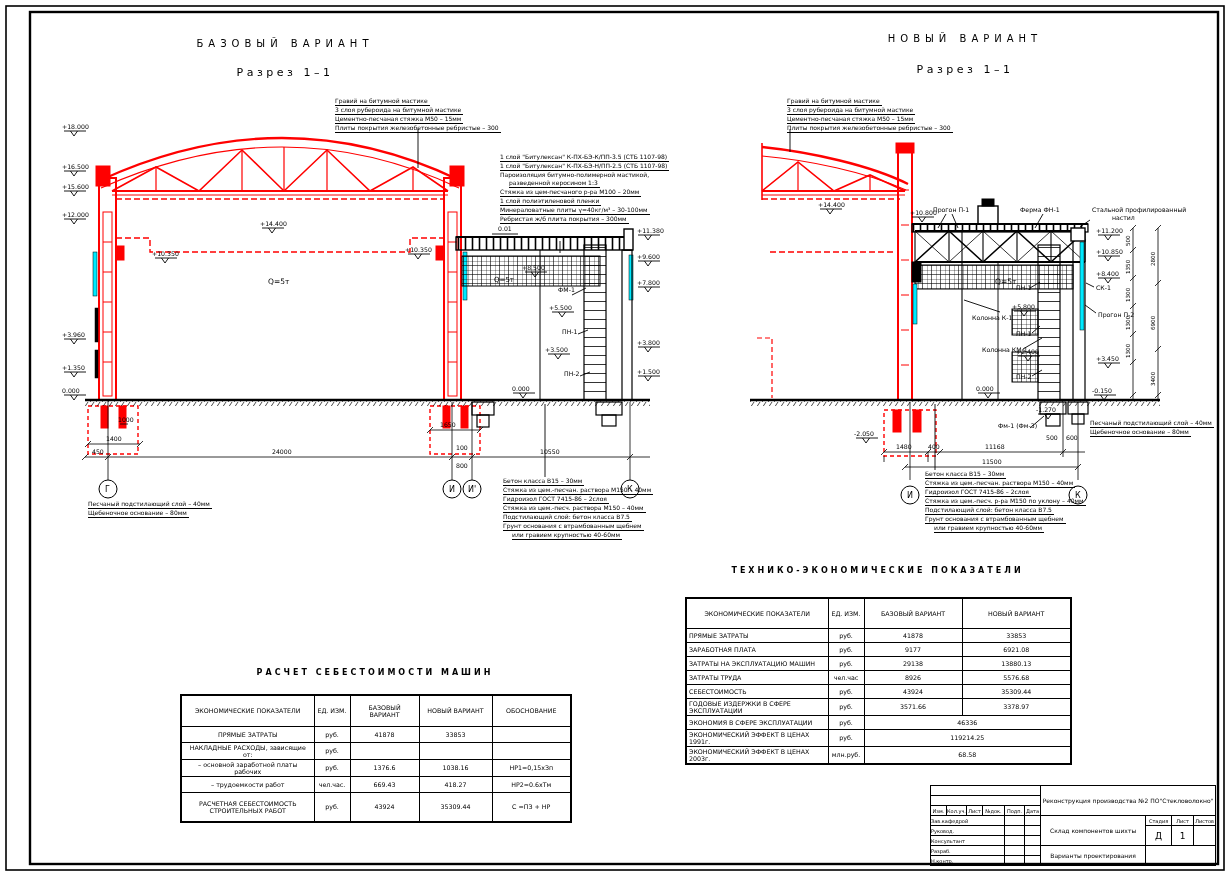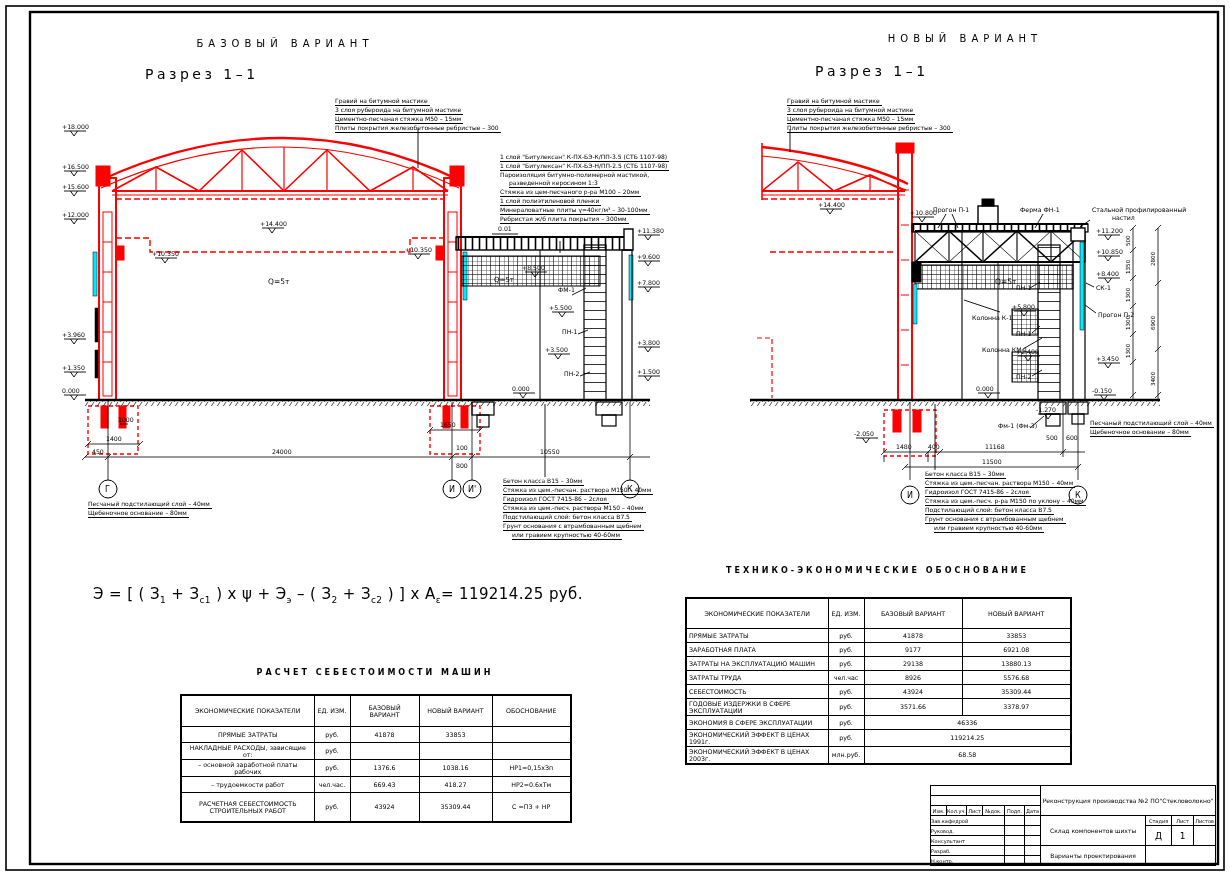--- a/index.html
+++ b/index.html
@@ -1,21 +1,21 @@
 <!DOCTYPE html>
 <html><head>
 <meta charset="utf-8">
 <style>
   html,body{margin:0;padding:0;background:#888;}
   .sheet{position:relative;width:1230px;height:876px;background:#fff;overflow:hidden;
          font-family:"DejaVu Sans",sans-serif;color:#000;}
   svg{position:absolute;left:0;top:0;}
   .abs{position:absolute;}
   .vtitle{position:absolute;text-align:center;font-size:10px;letter-spacing:5px;white-space:nowrap;}
-  .vsub{position:absolute;font-size:14px;letter-spacing:3.5px;white-space:nowrap;}
+  .vsub{position:absolute;text-align:center;font-size:11px;letter-spacing:3.5px;white-space:nowrap;}
   .ttitle{position:absolute;text-align:center;font-size:8px;letter-spacing:3px;white-space:nowrap;font-weight:bold;}
   .ann{position:absolute;font-size:6px;line-height:8px;}
   .ann .al{border-bottom:0.8px solid #000;white-space:nowrap;width:fit-content;padding-right:2px;}
   .ann .ind{margin-left:9px;}
   .formula{position:absolute;left:93px;top:585px;font-size:15px;letter-spacing:0.4px;white-space:nowrap;}
   .formula sub{font-size:9px;}
   table.tbl{border-collapse:collapse;table-layout:fixed;background:#fff;}
   table.tbl td,table.tbl th{border:1px solid #000;font-size:6.3px;font-weight:normal;
         text-align:center;padding:1px 2px;overflow:hidden;}
   table.tbl{border:2px solid #000;}
@@ -412,23 +412,20 @@
   <div class="al">Стяжка из цем.-песч. р-ра М150 по уклону – 40мм</div>
   <div class="al">Подстилающий слой: бетон класса В7.5</div>
   <div class="al">Грунт основания с втрамбованным щебнем</div>
   <div class="al ind">или гравием крупностью 40-60мм</div>
 </div>
 <div class="ann" style="left:1090px;top:419px">
   <div class="al">Песчаный подстилающий слой – 40мм</div>
   <div class="al">Щебеночное основание – 80мм</div>
 </div>
 
-<div class="formula">
-  <span>Э  =  [ (  З</span><sub>1</sub><span>  +   З</span><sub>с1</sub><span> ) x ψ  +   Э</span><sub>э</sub><span>   –  (  З</span><sub>2</sub><span>  +   З</span><sub>с2</sub><span> ) ]  x  А</span><sub>ε</sub><span>=  119214.25  руб.</span>
-</div>
 
 <div class="ttitle" style="left:180px;top:668px;width:390px">РАСЧЕТ СЕБЕСТОИМОСТИ МАШИН</div>
 <table class="tbl abs" style="left:180px;top:694px;width:390px">
   <colgroup>
         <col style="width:133px">
         <col style="width:36px">
         <col style="width:69px">
         <col style="width:73px">
         <col style="width:79px">
       </colgroup>
@@ -471,21 +468,21 @@
   <tr style="height:30px">
     <td class="nm">РАСЧЕТНАЯ СЕБЕСТОИМОСТЬ СТРОИТЕЛЬНЫХ РАБОТ</td>
     <td>руб.</td>
     <td>43924</td>
     <td>35309.44</td>
     <td>С =ПЗ + НР</td>
   </tr>
 </tbody>
     </table>
 
-<div class="ttitle" style="left:685px;top:566px;width:385px">ТЕХНИКО-ЭКОНОМИЧЕСКИЕ ОБОСНОВАНИЕ</div>
+<div class="ttitle" style="left:685px;top:566px;width:385px">ТЕХНИКО-ЭКОНОМИЧЕСКИЕ ПОКАЗАТЕЛИ</div>
 <table class="tbl abs" style="left:685px;top:597px;width:385px">
   <colgroup>
         <col style="width:142px">
         <col style="width:36px">
         <col style="width:98px">
         <col style="width:109px">
       </colgroup>
   <tbody>
         <tr style="height:30px">
     <th>ЭКОНОМИЧЕСКИЕ ПОКАЗАТЕЛИ</th>

